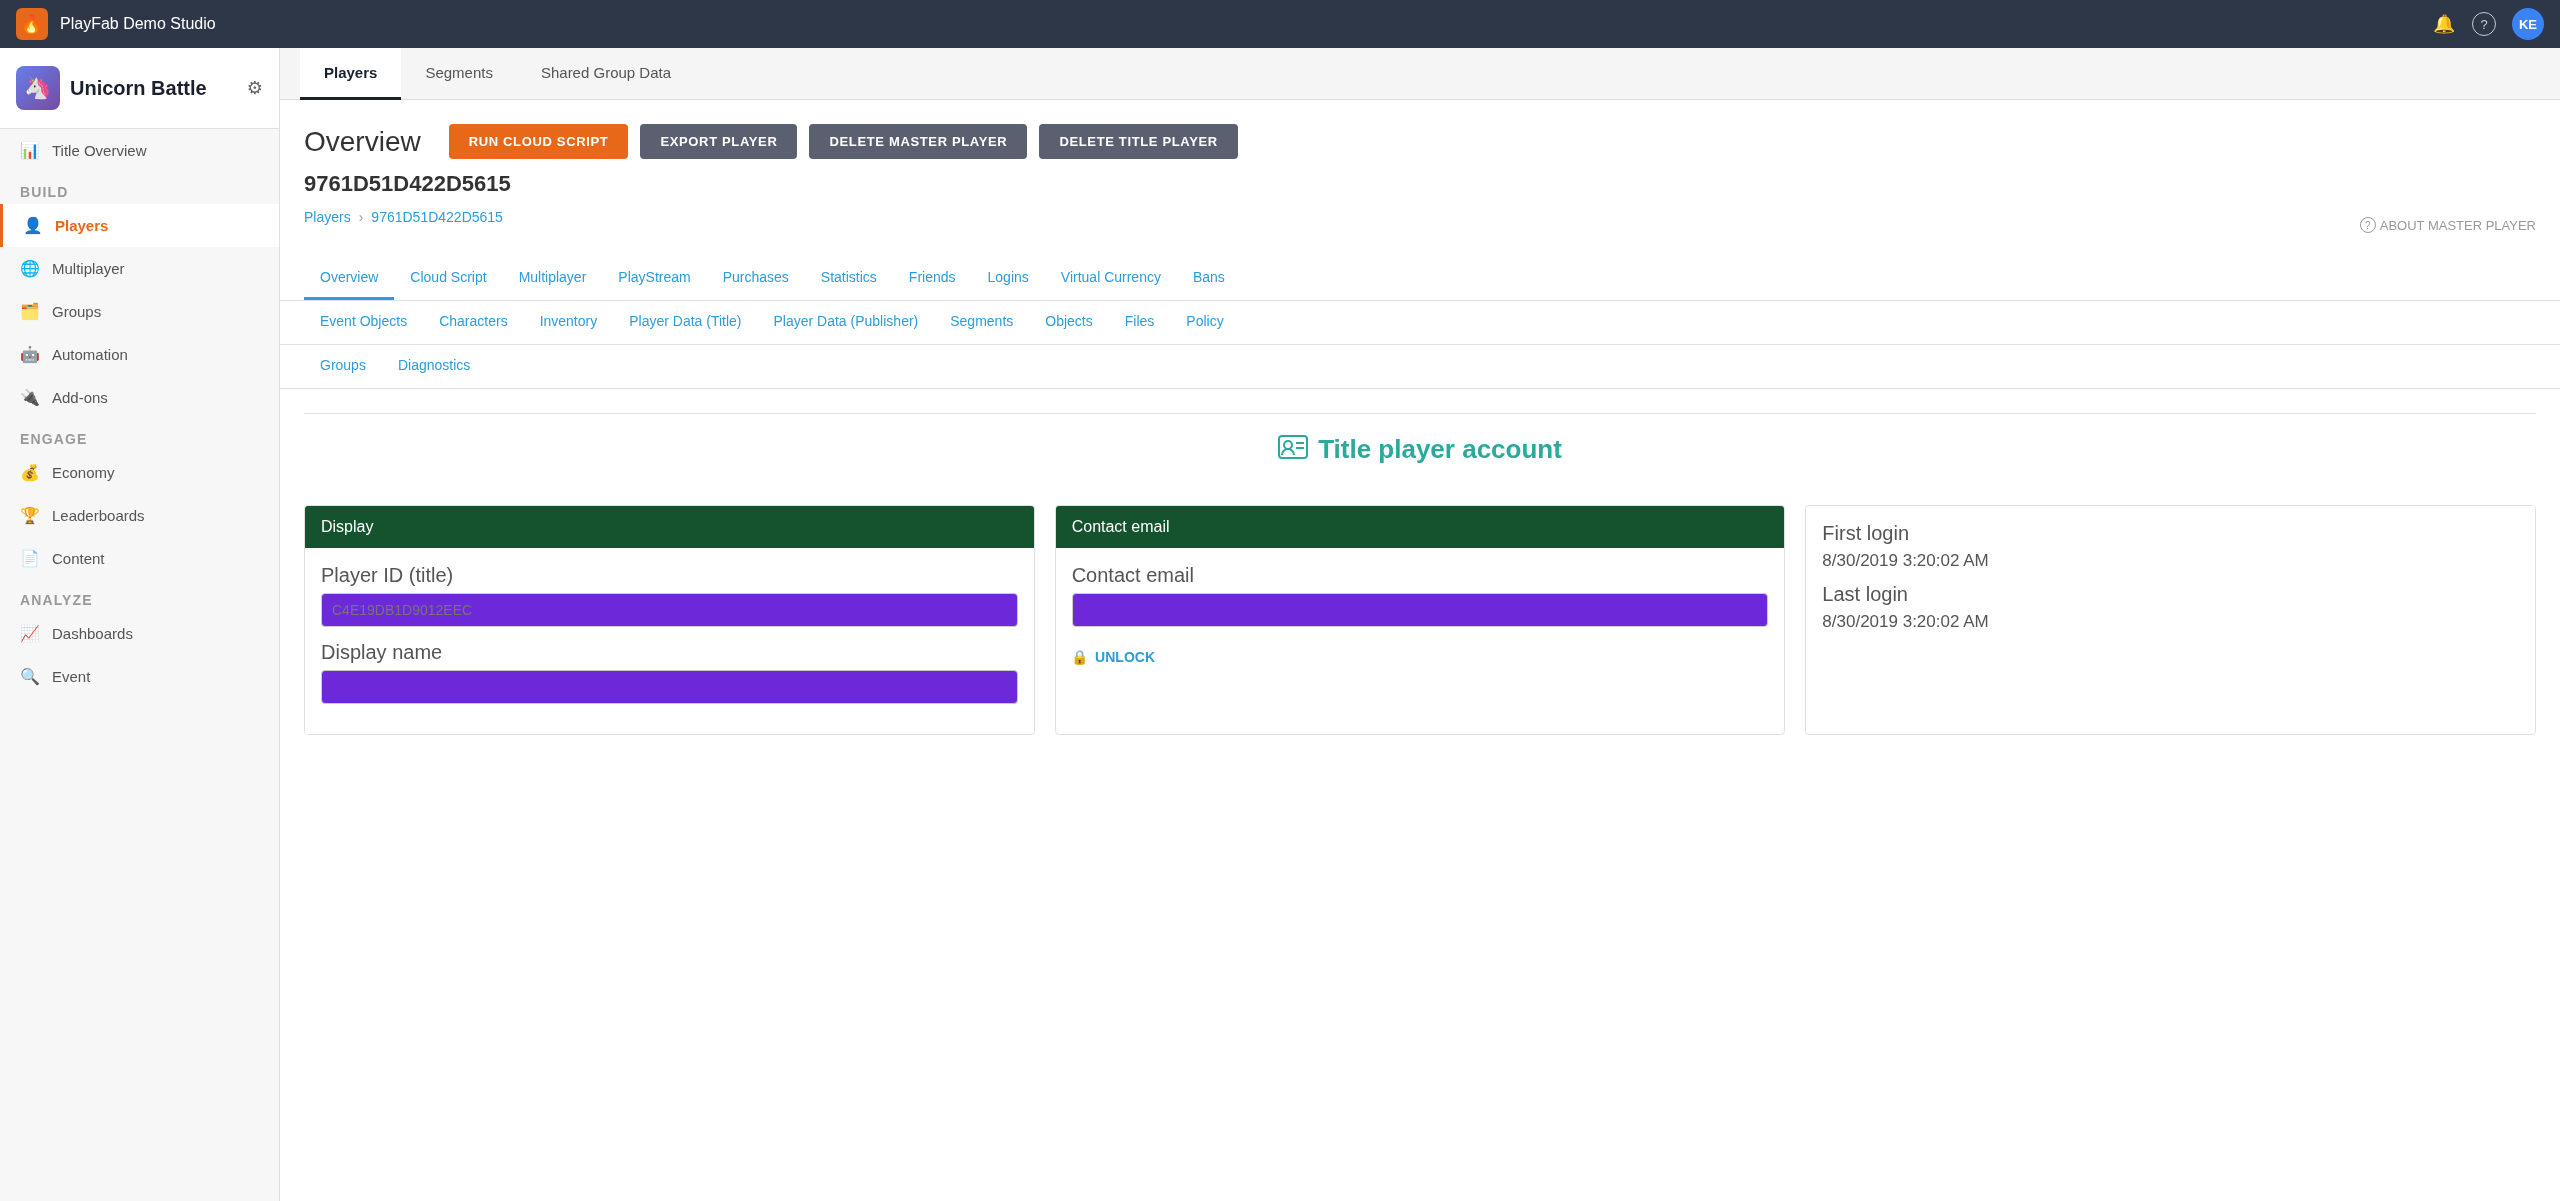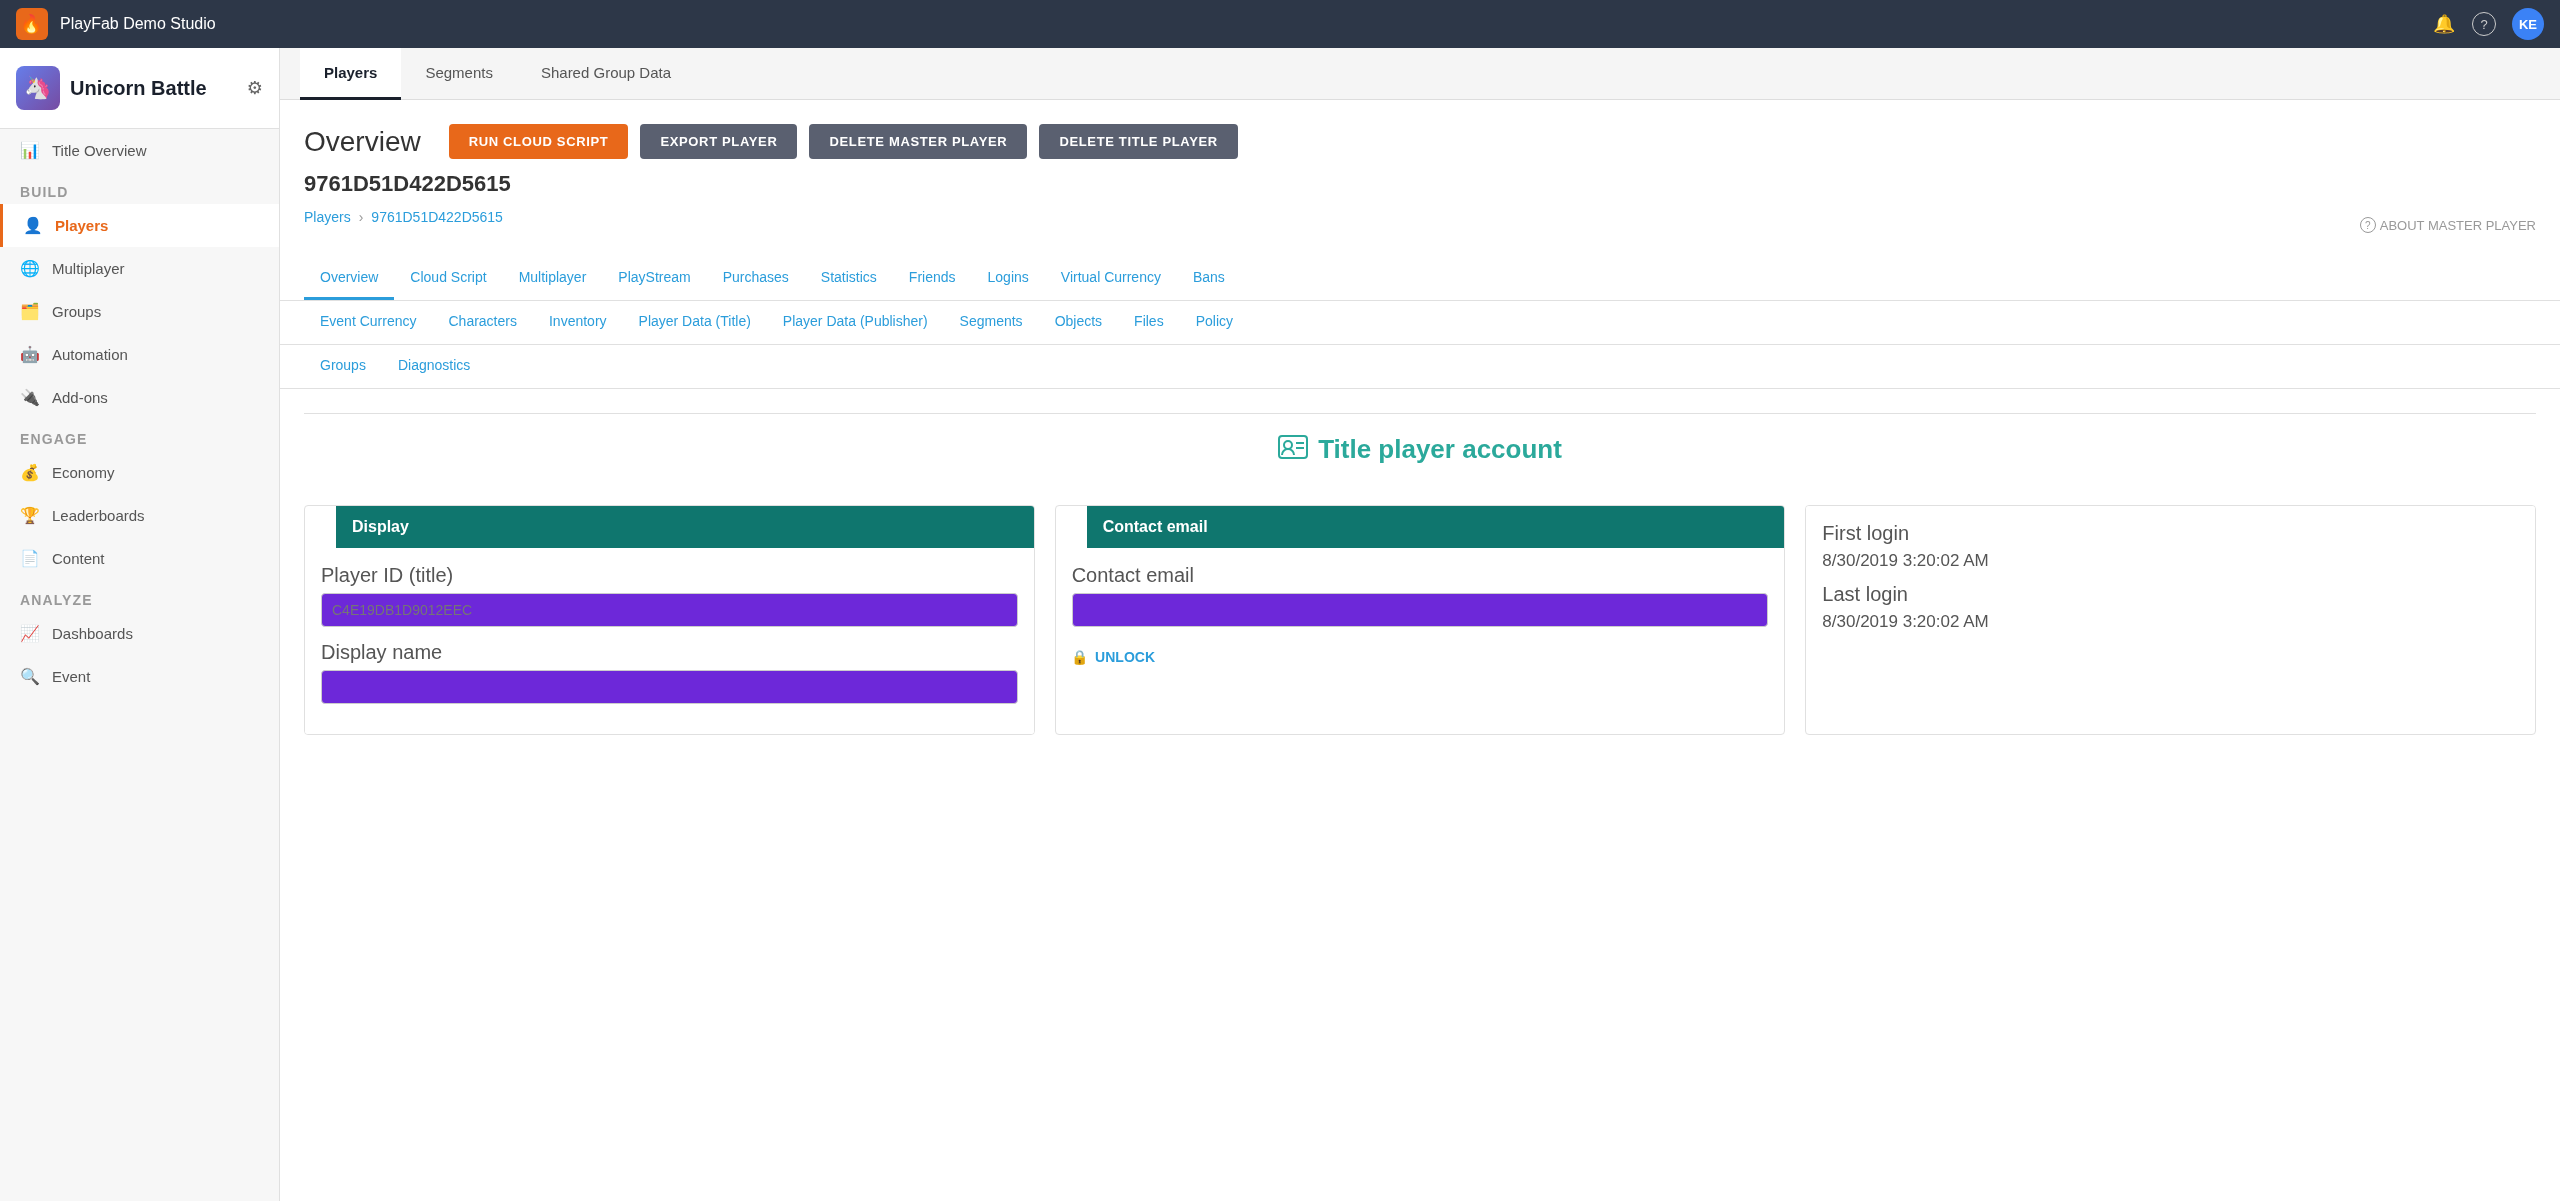--- a/index.html
+++ b/index.html
@@ -181,26 +181,25 @@
       font-size: 26px;
       font-weight: 700;
       color: #2ba99b;
     }
     .section-icon { font-size: 24px; color: #2ba99b; }
 
     
     .cards-row { display: flex; gap: 20px; flex-wrap: wrap; }
     .card { flex: 1; min-width: 280px; border: 1px solid #e0e0e0; border-radius: 4px; overflow: hidden; }
     .card-header {
-      background: #0f766e;
+      background: #14532d;
       color: white;
       padding: 12px 16px;
       font-size: 16px;
-      font-weight: 700;
-      margin-left: 31px;
+      font-weight: 400;
     }
     .card-body { padding: 16px; background: white; }
     .field-label { font-size: 20px; color: #555; margin-bottom: 6px; font-weight: 500; }
     .field-input {
       width: 100%;
       padding: 8px 10px;
       border: 1px solid #ccc;
       border-radius: 4px;
       font-size: 14px;
       color: #aaa;
@@ -335,21 +334,21 @@
         <div class="player-tab">PlayStream</div>
         <div class="player-tab">Purchases</div>
         <div class="player-tab">Statistics</div>
         <div class="player-tab">Friends</div>
         <div class="player-tab">Logins</div>
         <div class="player-tab">Virtual Currency</div>
         <div class="player-tab">Bans</div>
       </div>
 
       <div class="player-tabs" style="margin-top:0;">
-        <div class="player-tab">Event Currency</div>
+        <div class="player-tab">Event Objects</div>
         <div class="player-tab">Characters</div>
         <div class="player-tab">Inventory</div>
         <div class="player-tab">Player Data (Title)</div>
         <div class="player-tab">Player Data (Publisher)</div>
         <div class="player-tab">Segments</div>
         <div class="player-tab">Objects</div>
         <div class="player-tab">Files</div>
         <div class="player-tab">Policy</div>
       </div>
 

